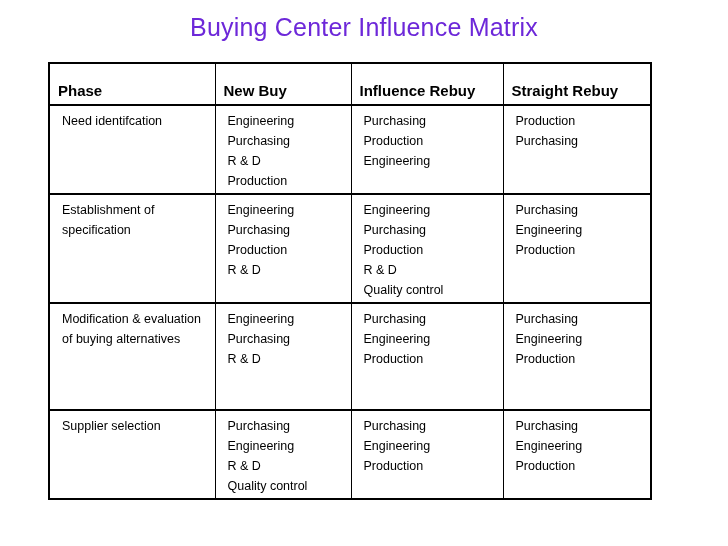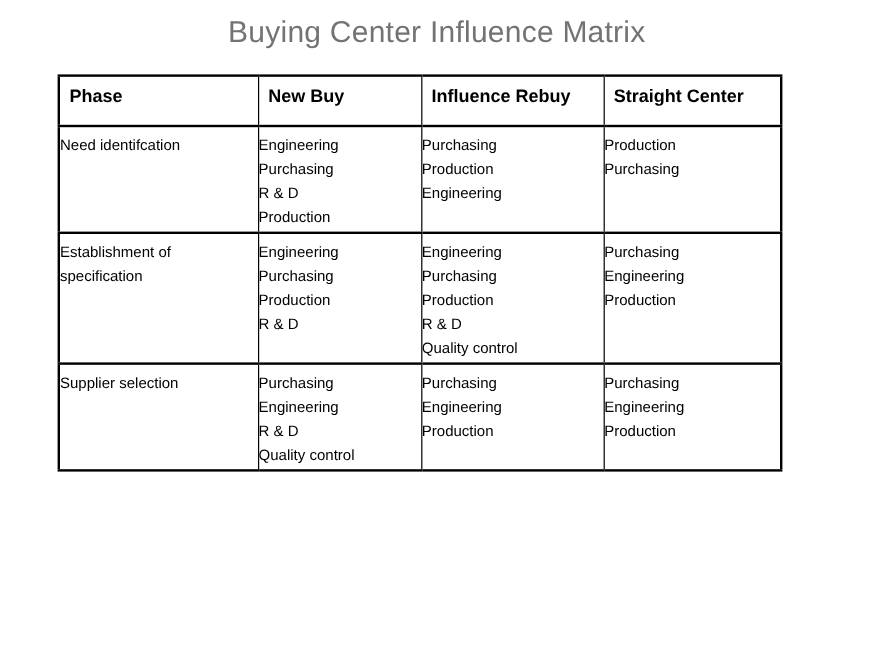--- a/index.html
+++ b/index.html
@@ -16,21 +16,21 @@
     background: #ffffff;
   }
   .title {
     position: absolute;
     top: 13px; left: 0;
     width: 100%;
     text-align: center;
     font-size: 25px;
     font-weight: 400;
     letter-spacing: 0.2px;
-    color: #737373;
+    color: #6d28d9;
   }
   table.matrix {
     position: absolute;
     top: 62px; left: 48px;
     border-collapse: collapse;
     table-layout: fixed;
     width: 602px;
     background: #ffffff;
     border: 2px solid #000000;
   }
@@ -38,28 +38,28 @@
     border: 2px solid #000000;
     border-left-width: 1px;
     border-right-width: 1px;
     vertical-align: top;
     text-align: left;
     overflow: hidden;
   }
   th {
     font-size: 15px;
     font-weight: 700;
-    padding: 8px 6px 4px 8px;
+    padding: 18px 6px 4px 8px;
     height: 42px;
   }
   td {
     font-size: 12.5px;
     font-weight: 400;
     line-height: 20px;
-    padding: 5px 6px 2px 0;
+    padding: 5px 6px 2px 12px;
     white-space: pre-line;
   }
   tr.row-1 td { height: 84px; }
   tr.row-2 td { height: 91px; }
   tr.row-3 td { height: 107px; }
   tr.row-4 td { height: 84px; }
 </style>
 </head>
 <body>
 
@@ -72,21 +72,21 @@
       <col style="width:166px">
       <col style="width:136px">
       <col style="width:152px">
       <col style="width:148px">
     </colgroup>
     <thead>
       <tr>
         <th>Phase</th>
         <th>New Buy</th>
         <th>Influence Rebuy</th>
-        <th>Straight Center</th>
+        <th>Straight Rebuy</th>
       </tr>
     </thead>
     <tbody>
       <tr class="row-1">
         <td>Need identifcation</td>
         <td>Engineering
 Purchasing
 R &amp; D
 Production</td>
         <td>Purchasing
@@ -103,20 +103,32 @@
 R &amp; D</td>
         <td>Engineering
 Purchasing
 Production
 R &amp; D
 Quality control</td>
         <td>Purchasing
 Engineering
 Production</td>
       </tr>
+      <tr class="row-3">
+        <td>Modification &amp; evaluation of buying alternatives</td>
+        <td>Engineering
+Purchasing
+R &amp; D</td>
+        <td>Purchasing
+Engineering
+Production</td>
+        <td>Purchasing
+Engineering
+Production</td>
+      </tr>
       <tr class="row-4">
         <td>Supplier selection</td>
         <td>Purchasing
 Engineering
 R &amp; D
 Quality control</td>
         <td>Purchasing
 Engineering
 Production</td>
         <td>Purchasing

